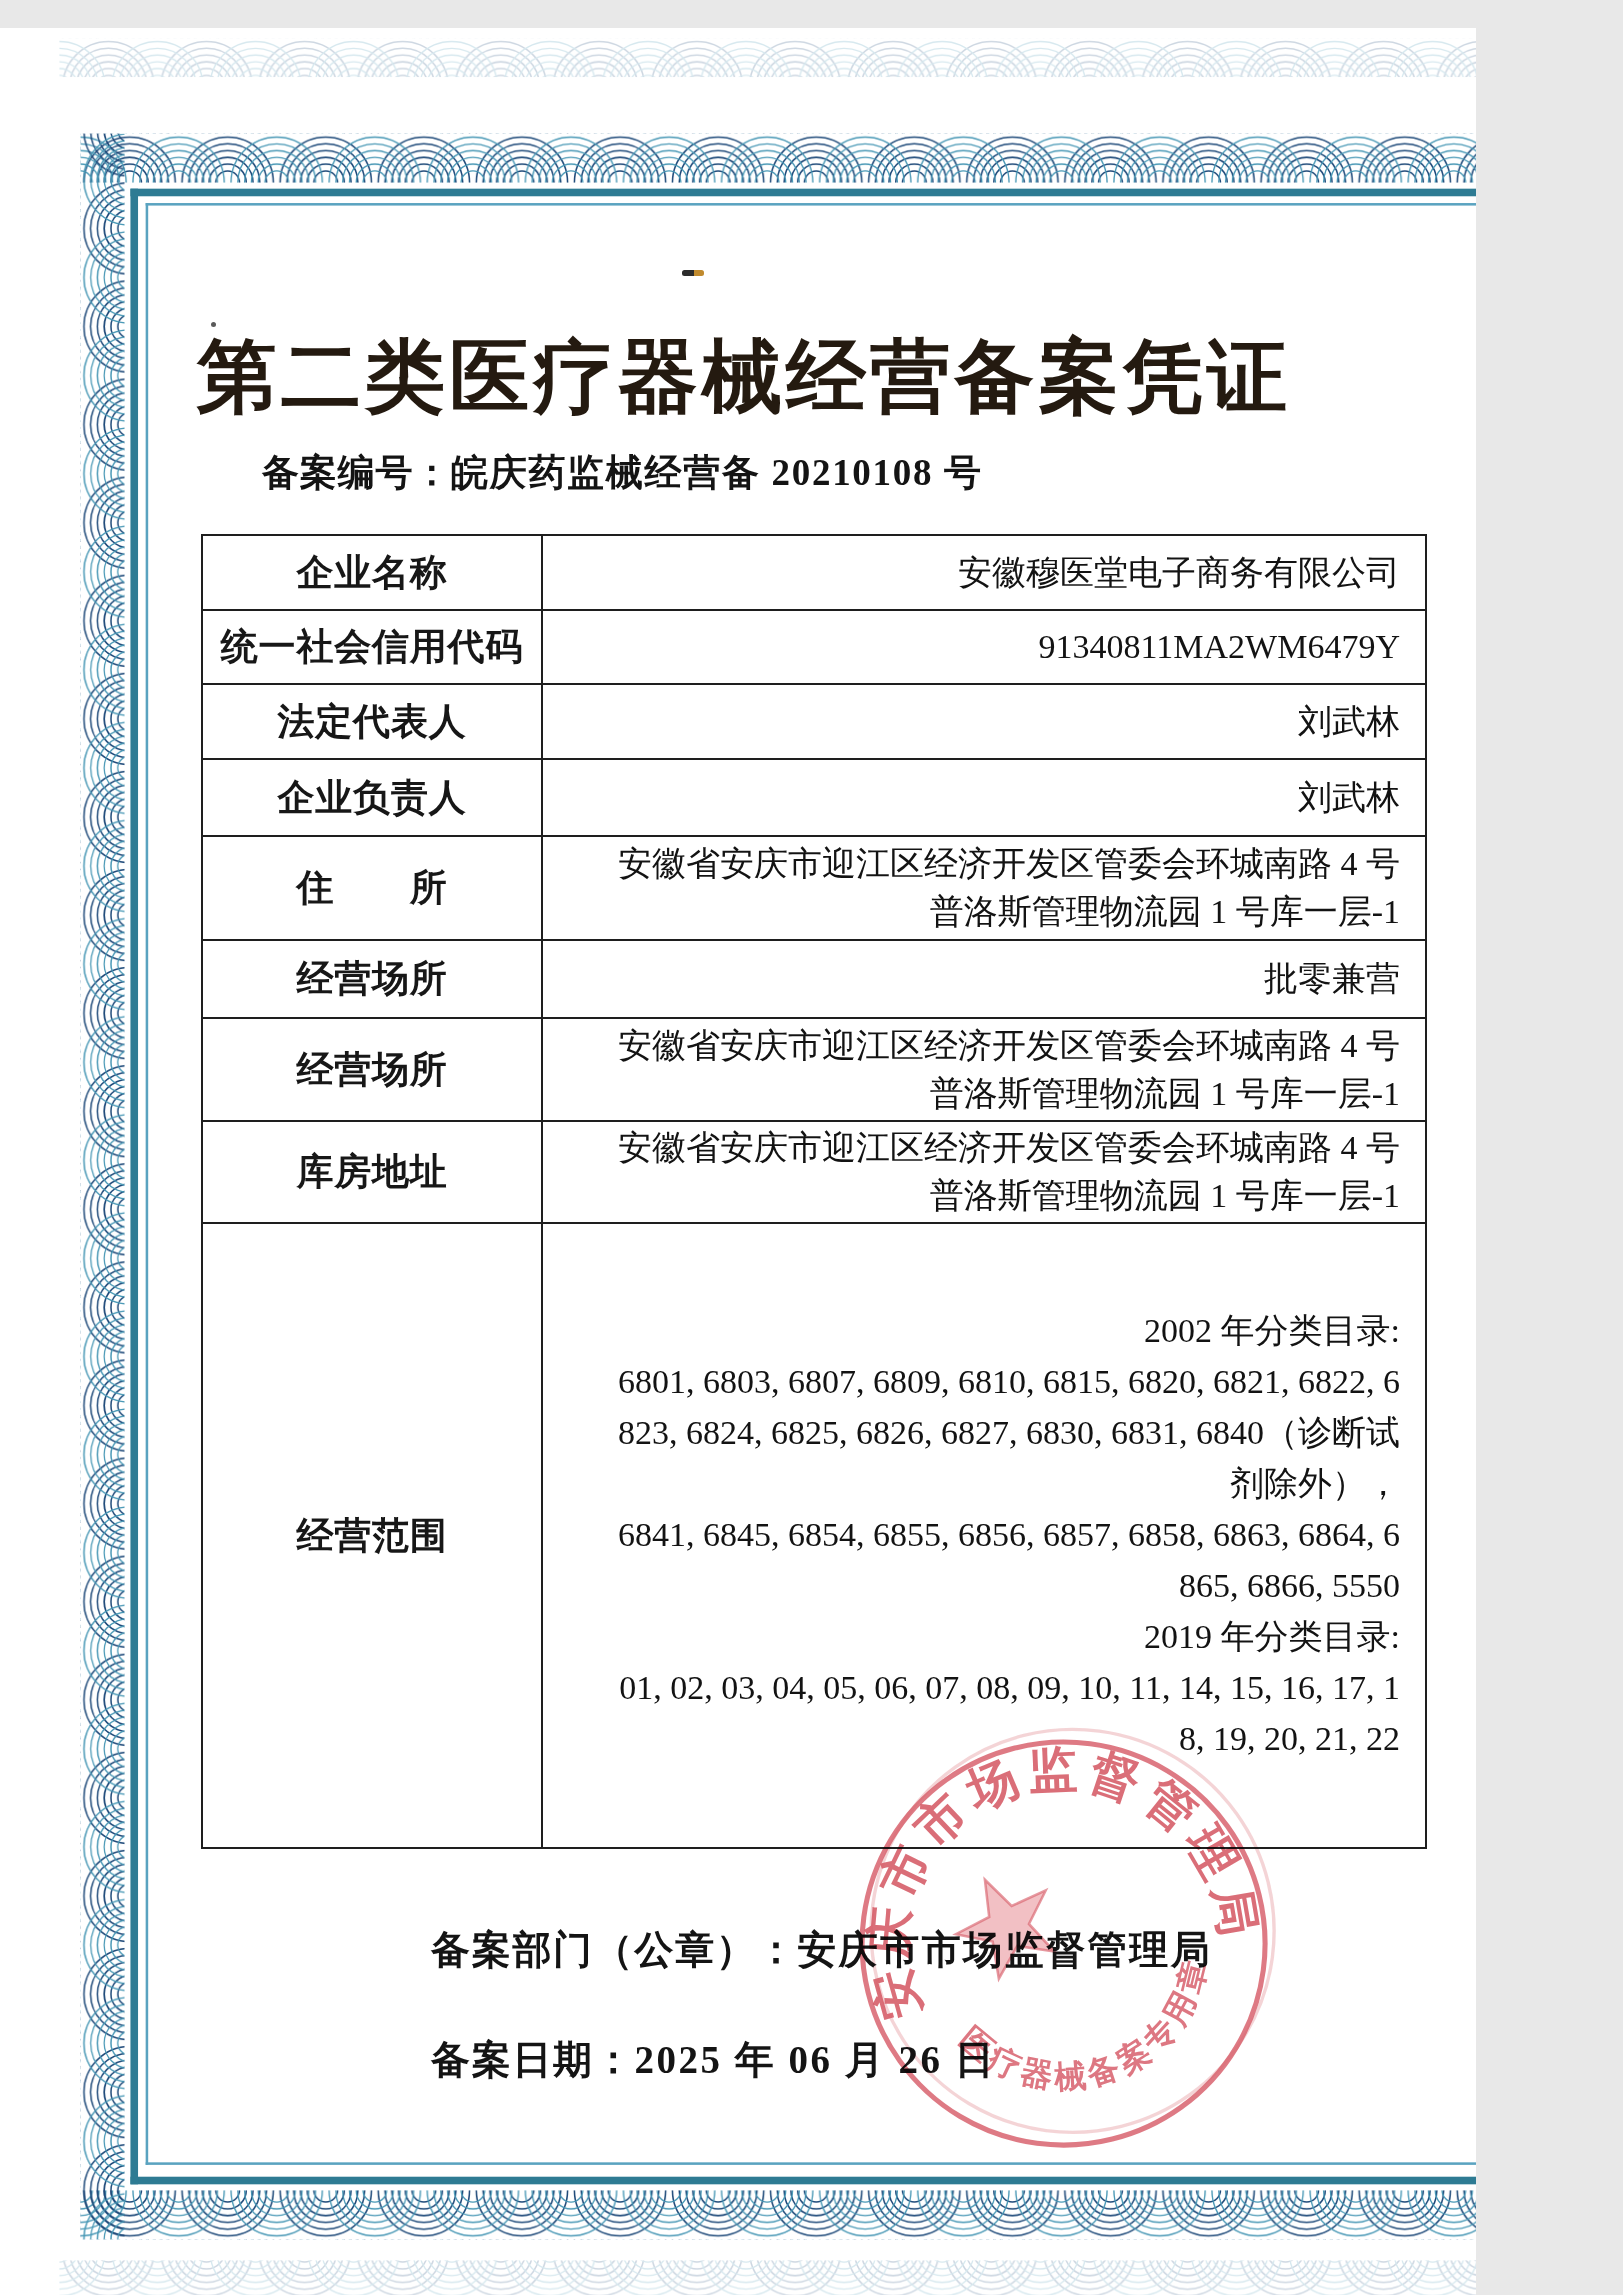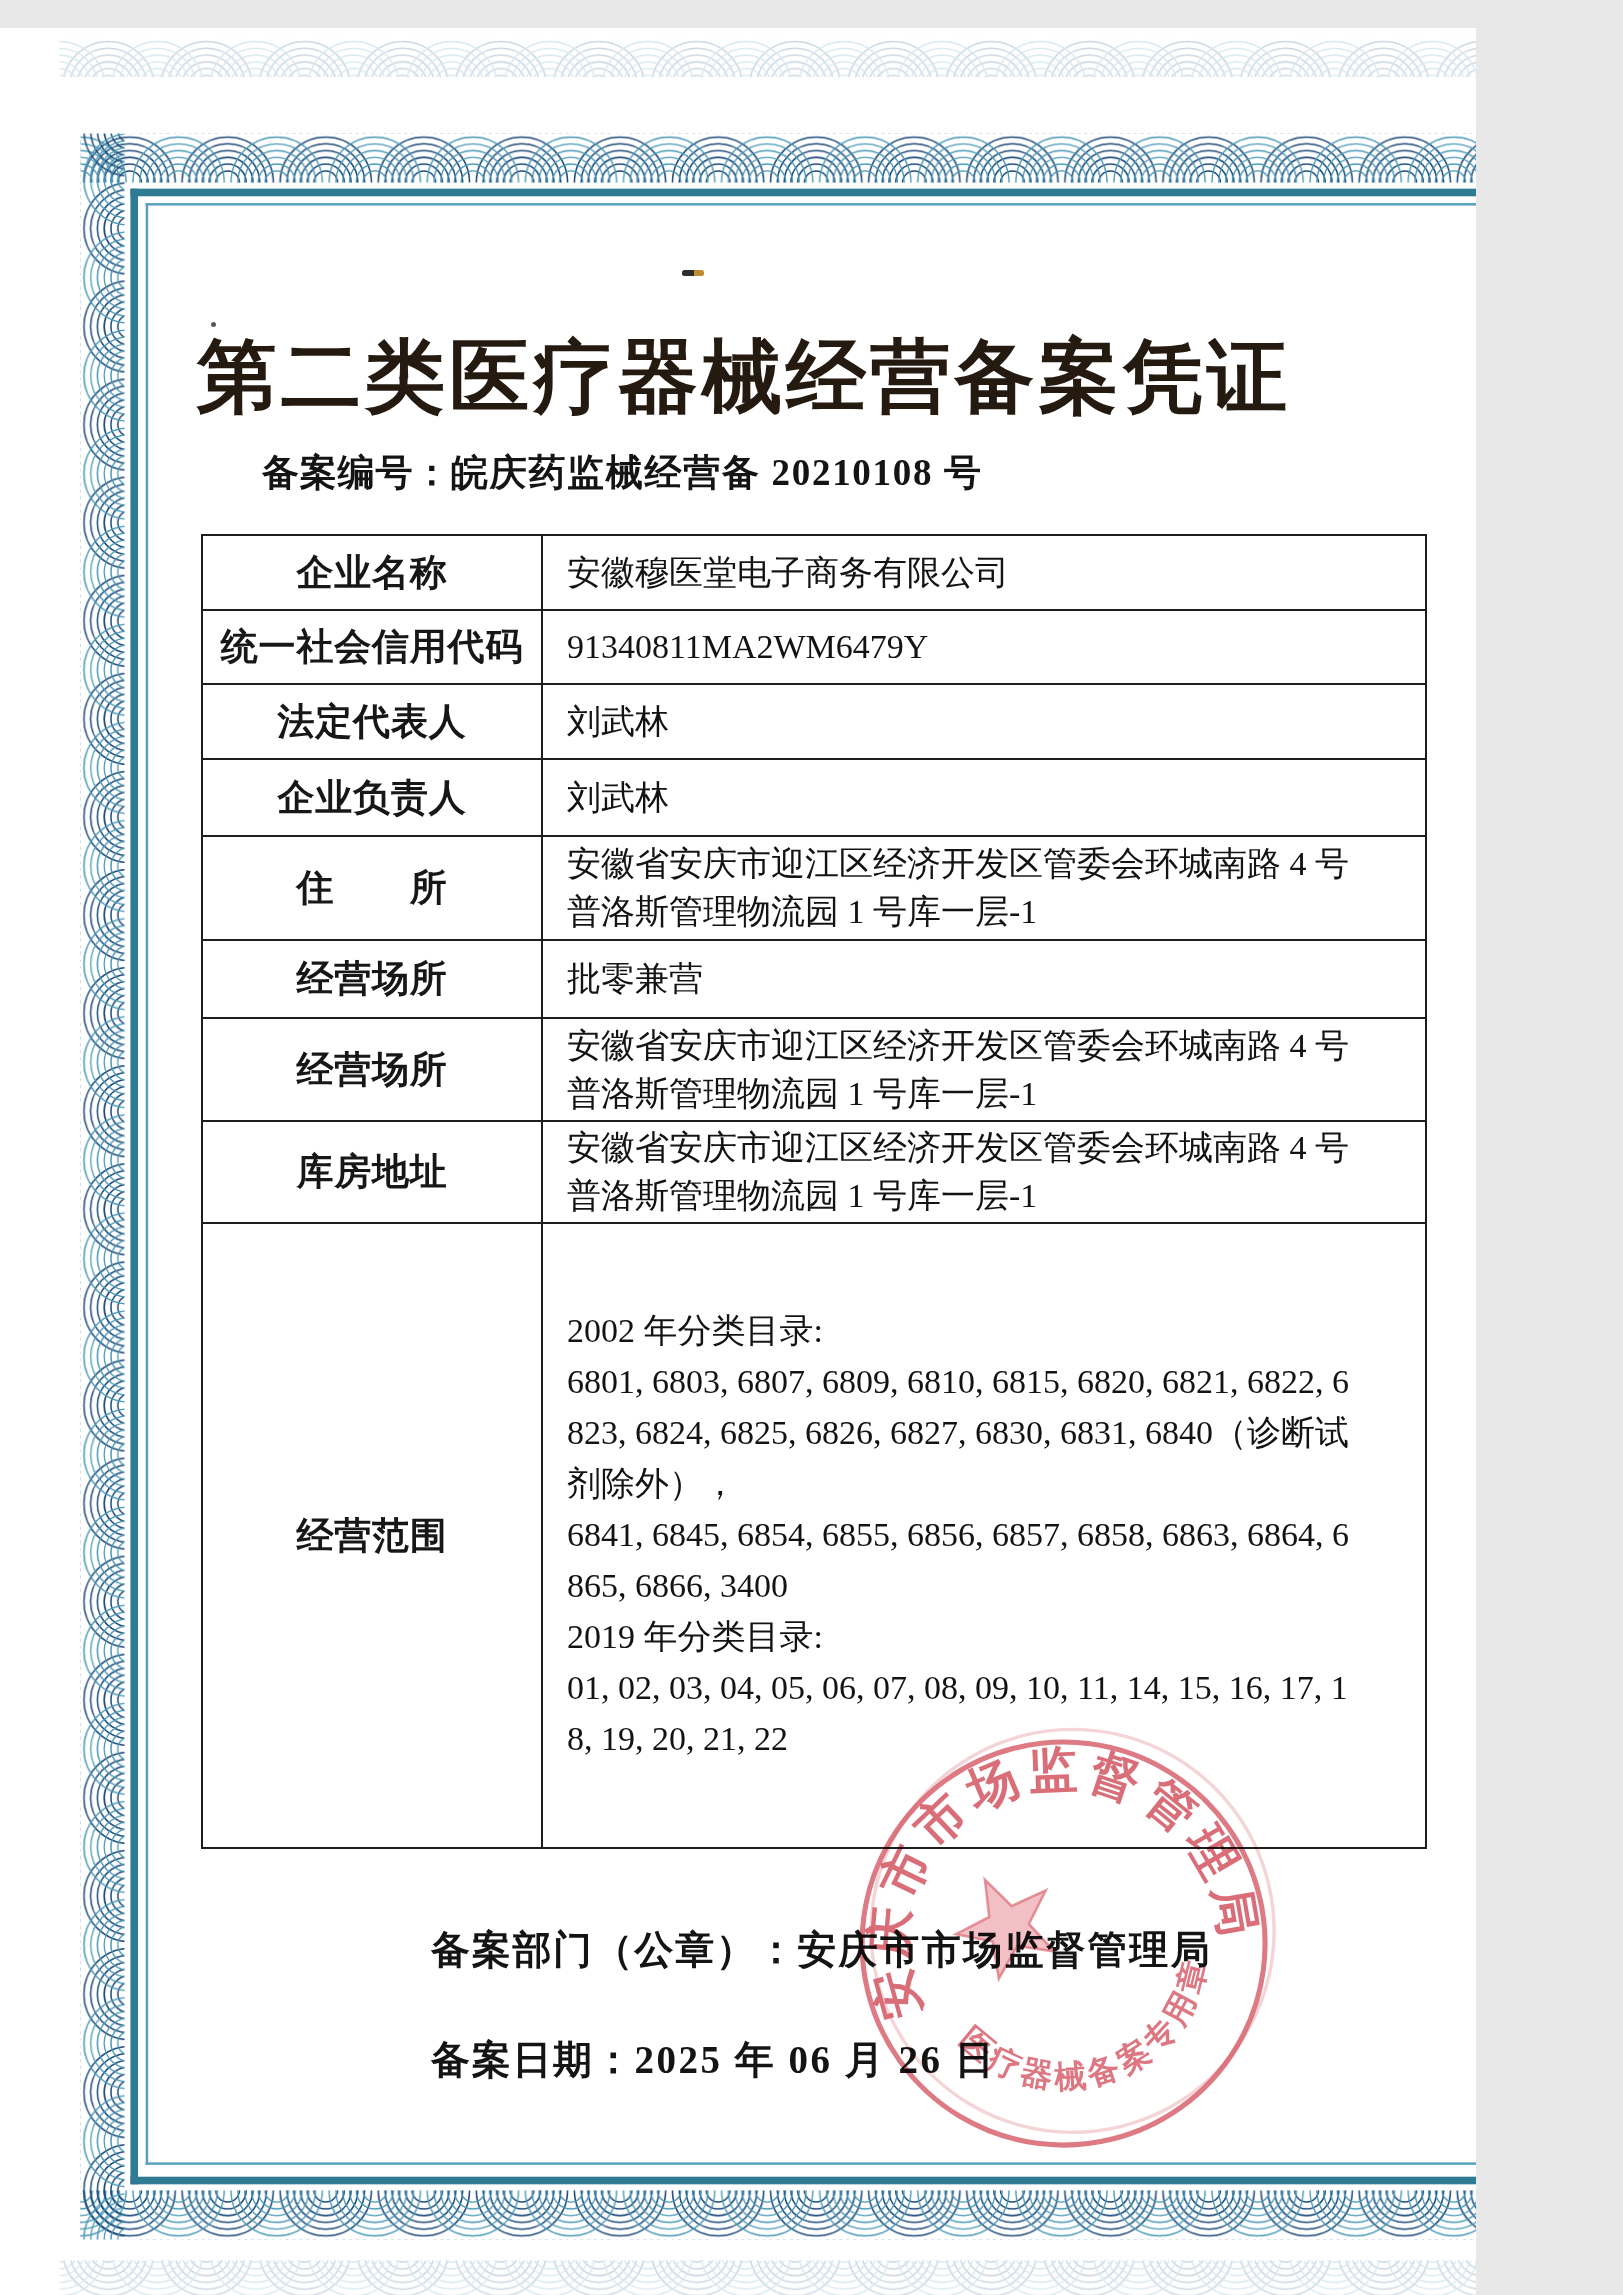--- a/index.html
+++ b/index.html
@@ -12,22 +12,22 @@
   .recno{left:262px;top:420px;font-size:37px;font-weight:700;letter-spacing:0.8px;white-space:nowrap;}
   .recno .val{font-family:Liberation Serif, serif;font-weight:600;letter-spacing:1.7px;}
   
   .tbl{left:201px;top:506px;width:1226px;display:grid;grid-template-columns:340px 1fr;
        grid-template-rows:75px 74px 75px 77px 104px 78px 103px 102px 623px;
        border:2.5px solid #1e1e1e;box-sizing:border-box;background:transparent;}
   .lc{border-right:2.5px solid #1e1e1e;border-bottom:2.5px solid #1e1e1e;display:flex;
       align-items:center;justify-content:center;font-size:37px;font-weight:700;color:#171717;
       letter-spacing:0.8px;white-space:nowrap;}
   .vc{border-bottom:2.5px solid #1e1e1e;display:flex;flex-direction:column;justify-content:center;
-      padding-left:24px;padding-right:7px;font-family:"Liberation Serif","DejaVu Serif",serif;
-      font-size:34px;color:#131313;line-height:48px;}
+      padding-left:24px;padding-right:25px;font-family:"Liberation Serif","DejaVu Serif",serif;
+      font-size:34px;color:#131313;line-height:48px;text-align:right;}
   .lc.last,.vc.last{border-bottom:none;}
   .vc.scope{justify-content:flex-start;padding-top:81px;line-height:51px;}
   
   .dept{left:431px;top:1895px;font-size:39px;font-weight:700;letter-spacing:1.7px;white-space:nowrap;}
   .date{left:431px;top:2005px;font-size:39px;font-weight:700;letter-spacing:1.7px;white-space:nowrap;text-align:right;}
   .date .val,.dept .val{letter-spacing:2.5px;}
   .date .val{font-family:"Liberation Serif","DejaVu Serif",serif;font-weight:600;}
   
   .stamp{left:846px;top:1698px;width:436px;height:436px;mix-blend-mode:multiply;opacity:.92;}
   
@@ -155,21 +155,21 @@
       <div>普洛斯管理物流园 1 号库一层-1</div>
     </div>
 
     <div class="lc last">经营范围</div>
     <div class="vc last scope">
       <div>2002 年分类目录:</div>
       <div>6801, 6803, 6807, 6809, 6810, 6815, 6820, 6821, 6822, 6</div>
       <div>823, 6824, 6825, 6826, 6827, 6830, 6831, 6840（诊断试</div>
       <div>剂除外），</div>
       <div>6841, 6845, 6854, 6855, 6856, 6857, 6858, 6863, 6864, 6</div>
-      <div>865, 6866, 3400</div>
+      <div>865, 6866, 5550</div>
       <div>2019 年分类目录:</div>
       <div>01, 02, 03, 04, 05, 06, 07, 08, 09, 10, 11, 14, 15, 16, 17, 1</div>
       <div>8, 19, 20, 21, 22</div>
     </div>
   </div>
 
   <div class="abs dept">
     <span>备案部门（公章）：</span><span class="val">安庆市市场监督管理局</span>
   </div>
   <div class="abs date">

